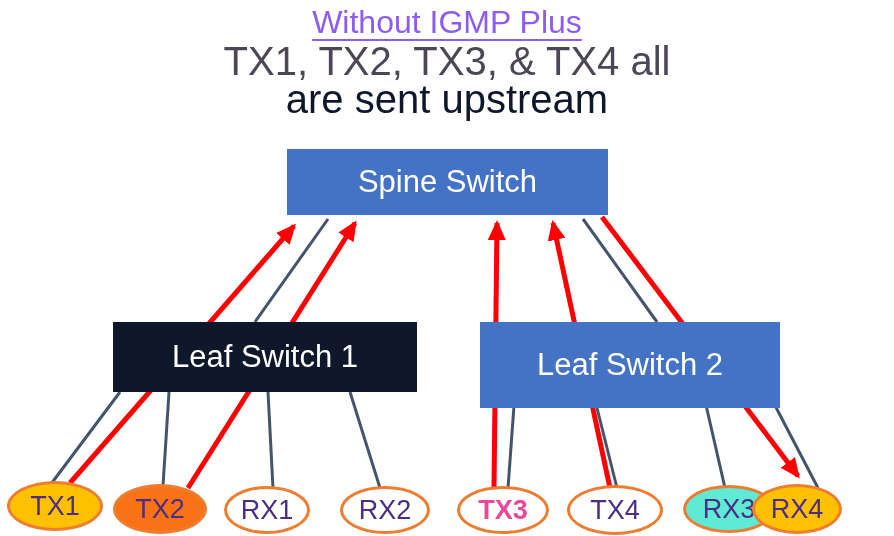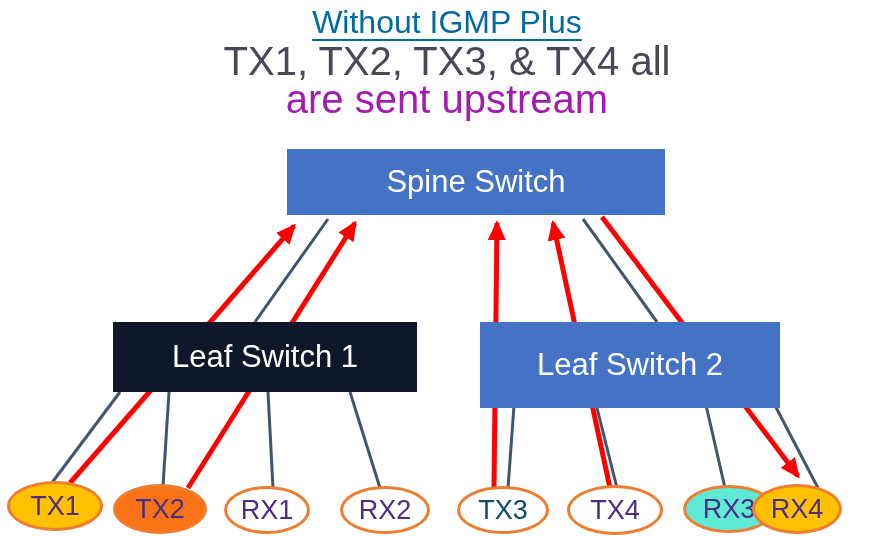--- a/index.html
+++ b/index.html
@@ -52,32 +52,32 @@
     <g>
         <line x1="70" y1="483" x2="294" y2="226" stroke="#ff0000" stroke-width="5" marker-end="url(#arrow-red)"></line>
         <line x1="188" y1="488" x2="355" y2="223" stroke="#ff0000" stroke-width="5" marker-end="url(#arrow-red)"></line>
         <line x1="494" y1="488" x2="497" y2="223" stroke="#ff0000" stroke-width="5" marker-end="url(#arrow-red)"></line>
         <line x1="610" y1="488" x2="553" y2="223" stroke="#ff0000" stroke-width="5" marker-end="url(#arrow-red)"></line>
         <line x1="602" y1="217" x2="798" y2="476" stroke="#ff0000" stroke-width="5" marker-end="url(#arrow-red)"></line>
       </g>
   </svg>
 
   <div class="nodes">
-      <div class="switch-node" style="left: 287px; top: 149px; width: 378px; height: 66px; background: rgb(68, 114, 196); color: rgb(255, 255, 255);">Spine Switch</div>
+      <div class="switch-node" style="left: 287px; top: 149px; width: 321px; height: 66px; background: rgb(68, 114, 196); color: rgb(255, 255, 255);">Spine Switch</div>
       <div class="switch-node" style="left: 113px; top: 322px; width: 304px; height: 70px; background: #0f172a; color: rgb(255, 255, 255);">Leaf Switch 1</div>
       <div class="switch-node" style="left: 480px; top: 322px; width: 300px; height: 86px; background: rgb(68, 114, 196); color: rgb(255, 255, 255);">Leaf Switch 2</div>
       <div class="host-node" style="left: 7px; top: 481px; width: 96px; height: 50px; background: rgb(255, 192, 0); border-color: rgb(237, 125, 49); color: rgb(75, 45, 131);">TX1</div>
       <div class="host-node" style="left: 113px; top: 484px; width: 94px; height: 50px; background: #f97316; border-color: rgb(237, 125, 49); color: rgb(75, 45, 131);">TX2</div>
       <div class="host-node" style="left: 224px; top: 486px; width: 86px; height: 48px; background: rgb(255, 255, 255); border-color: rgb(237, 125, 49); color: rgb(75, 45, 131);">RX1</div>
       <div class="host-node" style="left: 340px; top: 486px; width: 90px; height: 48px; background: rgb(255, 255, 255); border-color: rgb(237, 125, 49); color: rgb(75, 45, 131);">RX2</div>
-      <div class="host-node" style="left: 457px; top: 486px; width: 92px; height: 48px; background: rgb(255, 255, 255); border-color: rgb(237, 125, 49); color: #0c4a6e;">TX3</div>
+      <div class="host-node" style="left: 457px; top: 486px; width: 92px; height: 48px; background: rgb(255, 255, 255); border-color: rgb(237, 125, 49); color: #ec4899; font-weight: bold;">TX3</div>
       <div class="host-node" style="left: 567px; top: 485px; width: 96px; height: 50px; background: rgb(255, 255, 255); border-color: rgb(237, 125, 49); color: rgb(75, 45, 131);">TX4</div>
       <div class="host-node" style="left: 683px; top: 485px; width: 92px; height: 48px; background: #5eead4; border-color: rgb(237, 125, 49); color: rgb(75, 45, 131);">RX3</div>
       <div class="host-node" style="left: 752px; top: 484px; width: 90px; height: 50px; background: rgb(255, 192, 0); border-color: rgb(237, 125, 49); color: rgb(75, 45, 131);">RX4</div>
     </div>
 
   <div class="header">
-    <div class="title" style="color: #0369a1;">Without IGMP Plus</div>
+    <div class="title" style="color: #8b5cf6;">Without IGMP Plus</div>
     <div class="subtitle" style="color: rgb(77, 70, 85);">TX1, TX2, TX3, &amp; TX4 all</div>
-    <div class="subtitle" style="color: #a21caf;">are sent upstream</div>
+    <div class="subtitle" style="color: #0f172a;">are sent upstream</div>
   </div>
 
 </div>
 
 </body></html>

